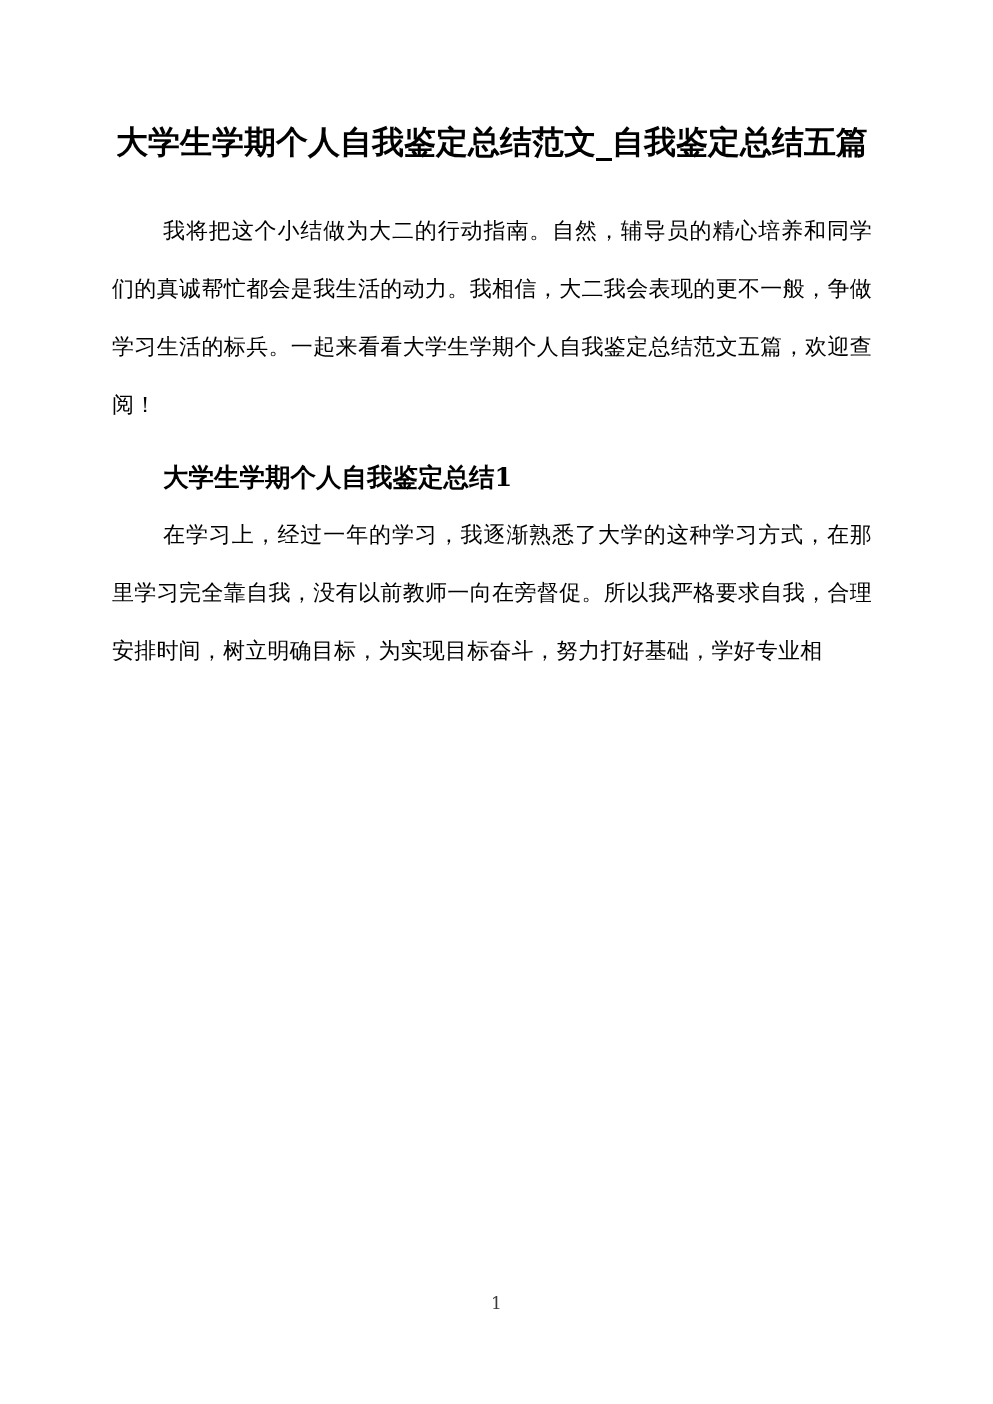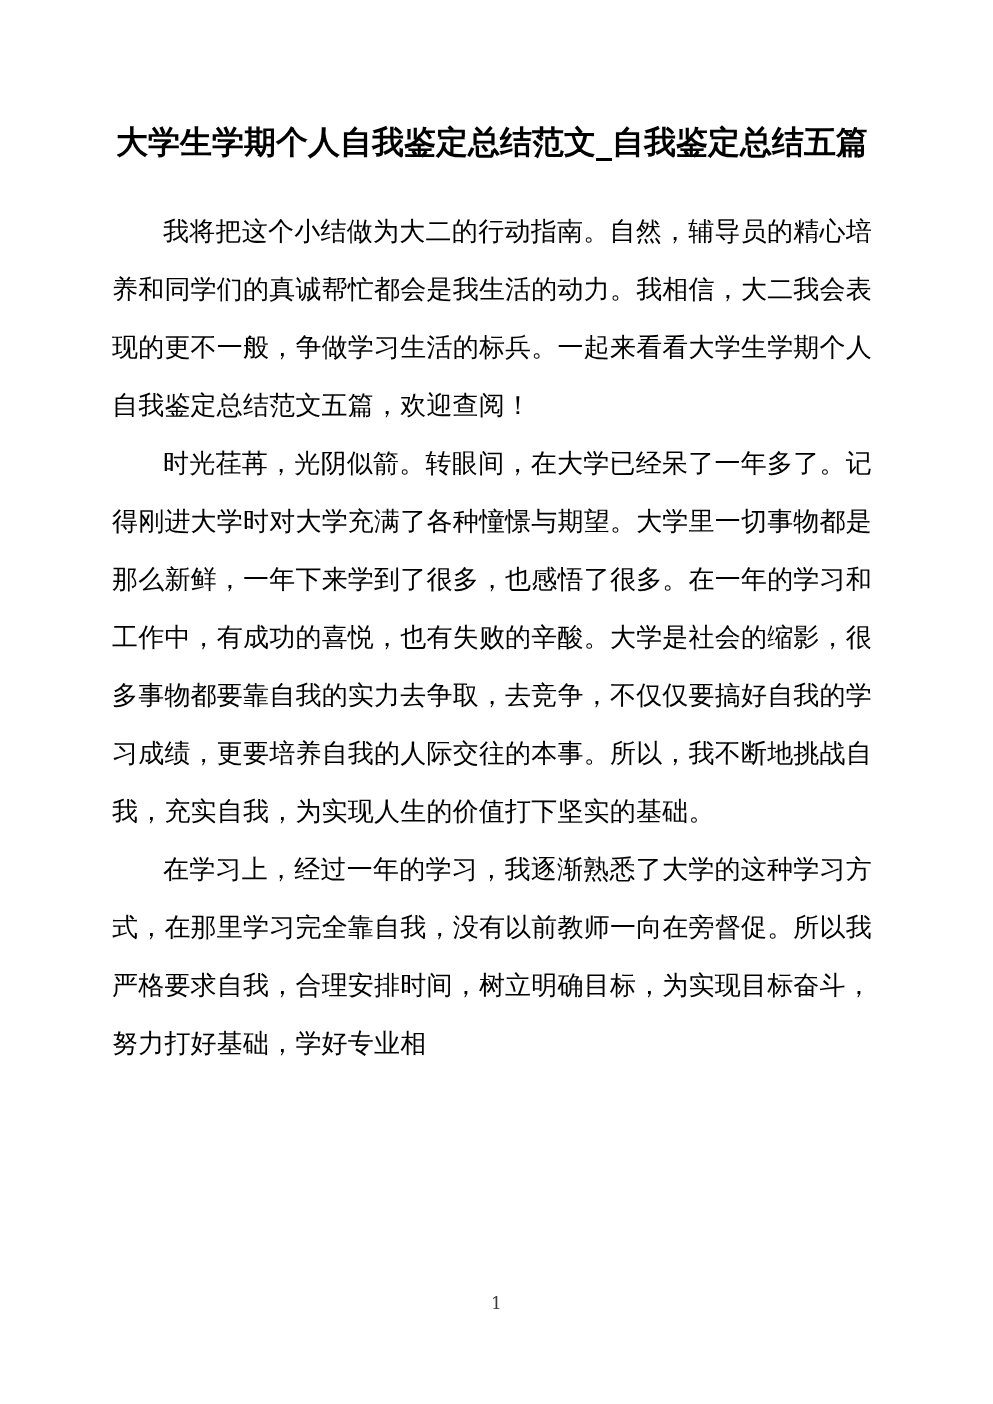--- a/index.html
+++ b/index.html
@@ -41,21 +41,21 @@
     font-size: 32px;
     line-height: 48px;
     text-align: center;
     letter-spacing: 0px;
     color: #000000;
   }
 
   .para {
     margin: 0;
     font-family: "DejaVu Serif", "Liberation Serif", serif;
-    font-size: 26px;
+    font-size: 22px;
     line-height: 58px;
     text-align: justify;
     text-justify: inter-ideograph;
     text-indent: 51px;
     color: #000000;
     letter-spacing: 0.2px;
   }
 
   .para-first {
     margin-top: 36px;
@@ -91,22 +91,22 @@
 </head>
 <body>
 
 <div class="page">
   <div class="content">
 
     <h1 class="doc-title">大学生学期个人自我鉴定总结范文_自我鉴定总结五篇</h1>
 
     <p class="para para-first">我将把这个小结做为大二的行动指南。自然，辅导员的精心培养和同学们的真诚帮忙都会是我生活的动力。我相信，大二我会表现的更不一般，争做学习生活的标兵。一起来看看大学生学期个人自我鉴定总结范文五篇，欢迎查阅！</p>
 
+    <p class="section-heading para-gap">大学生学期个人自我鉴定总结1</p>
 
-    <p class="para">时光荏苒，光阴似箭。转眼间，在大学已经呆了一年多了。记得刚进大学时对大学充满了各种憧憬与期望。大学里一切事物都是那么新鲜，一年下来学到了很多，也感悟了很多。在一年的学习和工作中，有成功的喜悦，也有失败的辛酸。大学是社会的缩影，很多事物都要靠自我的实力去争取，去竞争，不仅仅要搞好自我的学习成绩，更要培养自我的人际交往的本事。所以，我不断地挑战自我，充实自我，为实现人生的价值打下坚实的基础。</p>
 
 
     <p class="para">在学习上，经过一年的学习，我逐渐熟悉了大学的这种学习方式，在那里学习完全靠自我，没有以前教师一向在旁督促。所以我严格要求自我，合理安排时间，树立明确目标，为实现目标奋斗，努力打好基础，学好专业相</p>
 
   </div>
 
   <div class="page-number">1</div>
 </div>
 
 </body></html>

